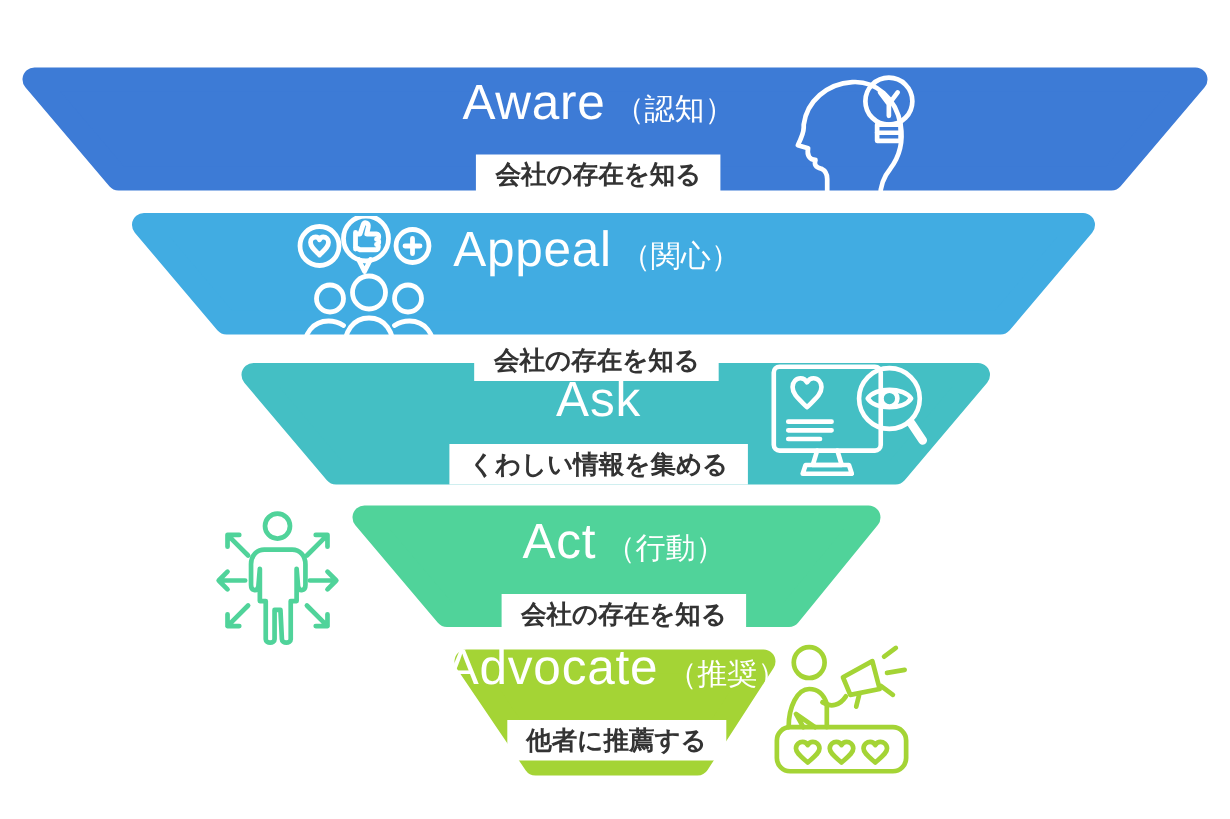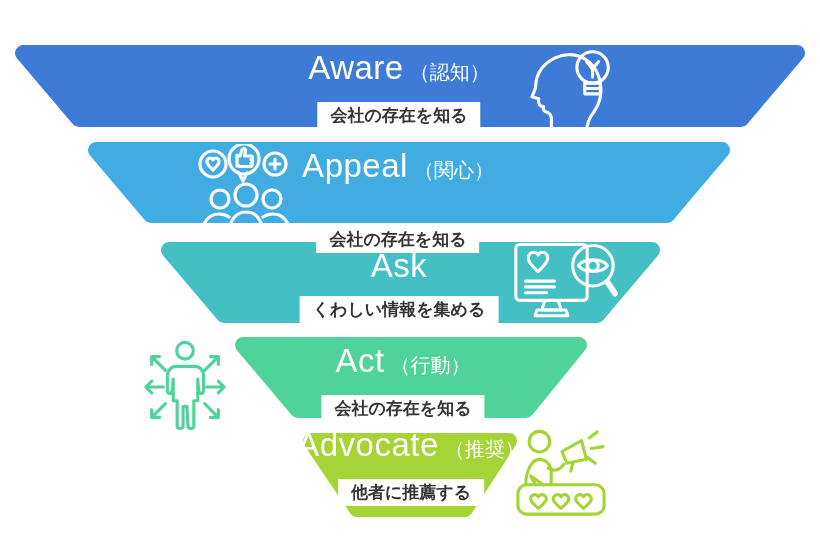--- a/index.html
+++ b/index.html
@@ -9,21 +9,21 @@
   .lvl{position:absolute;transform:translateX(-50%);display:flex;flex-direction:column;
        align-items:center;z-index:3;}
   .title{display:flex;align-items:baseline;gap:6px;color:#ffffff;white-space:nowrap;line-height:36px;}
   .title .en{font-size:33px;letter-spacing:.5px;}
   .title .jp{font-size:20px;font-weight:normal;}
   .desc{margin-top:12px;background:#ffffff;color:#333333;font-weight:bold;font-size:17px;
         line-height:21px;padding:3px 13px;white-space:nowrap;}
   .lvl1{left:399px;top:50px;}
   .lvl2{left:398px;top:148px;gap:26px;}
   .lvl3{left:399px;top:248px;}
-  .lvl4{left:403px;top:343px;}
+  .lvl4{left:416px;top:343px;}
   .lvl5{left:411px;top:427px;}
   .icon{position:absolute;z-index:2;}
   .icon path,.icon circle,.icon rect,.icon line,.icon polyline{
       fill:none;stroke-width:3.2;stroke-linecap:round;stroke-linejoin:round;}
   .icon .thick{stroke-width:6;}
   .icon .fill-dot{stroke:none;}
   #icon-aware{left:524px;top:42px;}
   #icon-appeal{left:196px;top:144px;}
   #icon-ask{left:512px;top:240px;}
   #icon-act{left:136px;top:338px;}

